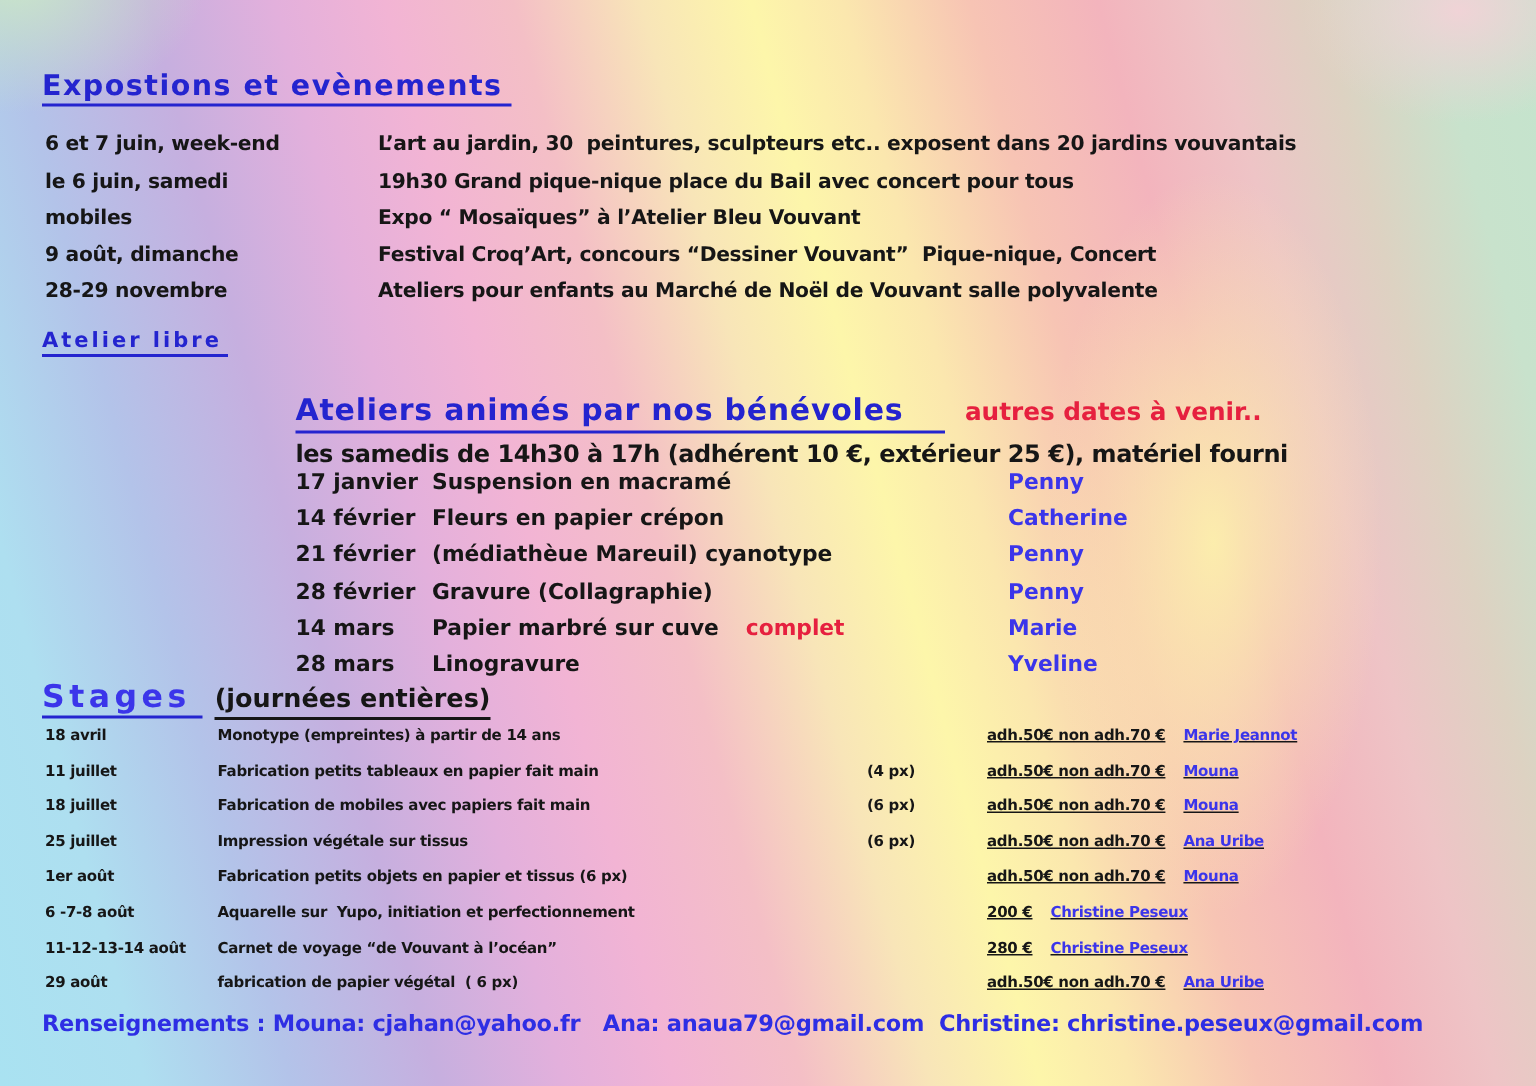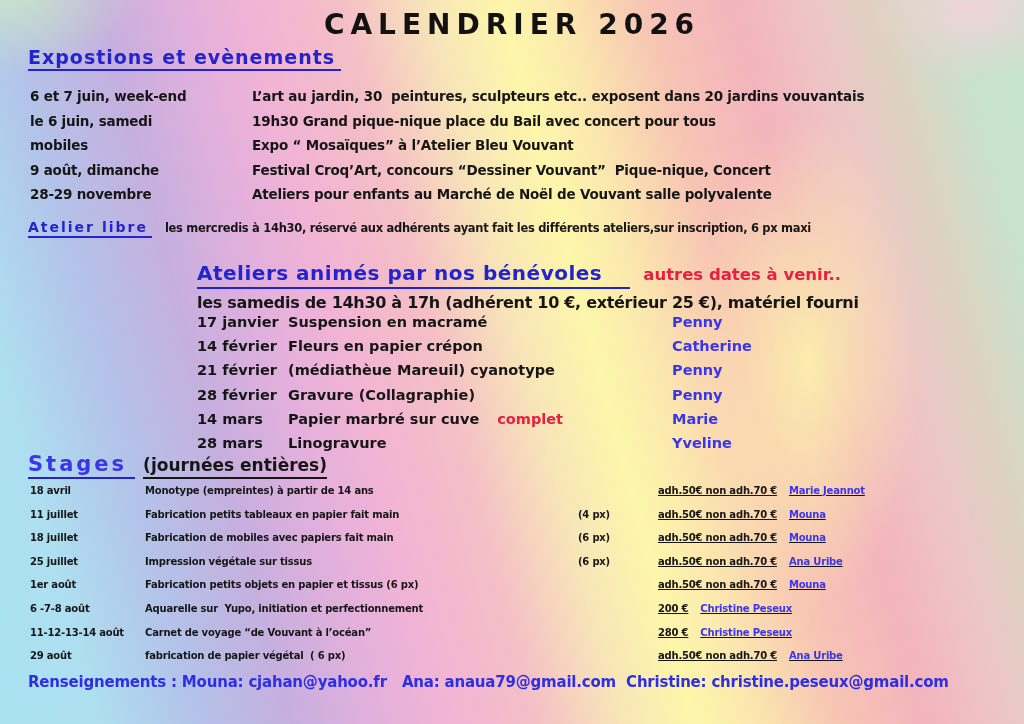--- a/index.html
+++ b/index.html
@@ -81,35 +81,33 @@
     font-size:15px;letter-spacing:-0.2px;
     color:var(--contact_blue,#2e2ee4);
     white-space:pre;
   }
 </style>
 </head>
 <body>
 
 <div class="page">
 
-  <div class="abs title">CALENDRIER 2026</div>
 
   <div class="abs h-expo">Expostions et evènements</div>
 
   <div class="abs events">
       <div class="erow"><span class="e-date">6 et 7 juin, week-end</span><span class="e-desc">L’art au jardin, 30  peintures, sculpteurs etc.. exposent dans 20 jardins vouvantais</span></div>
       <div class="erow"><span class="e-date">le 6 juin, samedi</span><span class="e-desc">19h30 Grand pique-nique place du Bail avec concert pour tous</span></div>
       <div class="erow"><span class="e-date">mobiles</span><span class="e-desc">Expo “ Mosaïques” à l’Atelier Bleu Vouvant</span></div>
       <div class="erow"><span class="e-date">9 août, dimanche</span><span class="e-desc">Festival Croq’Art, concours “Dessiner Vouvant”  Pique-nique, Concert</span></div>
       <div class="erow"><span class="e-date">28-29 novembre</span><span class="e-desc">Ateliers pour enfants au Marché de Noël de Vouvant salle polyvalente</span></div>
     </div>
 
   <div class="abs libre-line">
     <span class="h-libre">Atelier libre</span>
-    <span class="libre-note">les mercredis à 14h30, réservé aux adhérents ayant fait les différents ateliers,sur inscription, 6 px maxi</span>
   </div>
 
   <div class="abs benevoles-line">
     <span class="h-benevoles">Ateliers animés par nos bénévoles</span>
     <span class="red-note">autres dates à venir..</span>
   </div>
 
   <div class="abs benevoles-sub">les samedis de 14h30 à 17h (adhérent 10 €, extérieur 25 €), matériel fourni</div>
 
   <div class="abs workshops">

